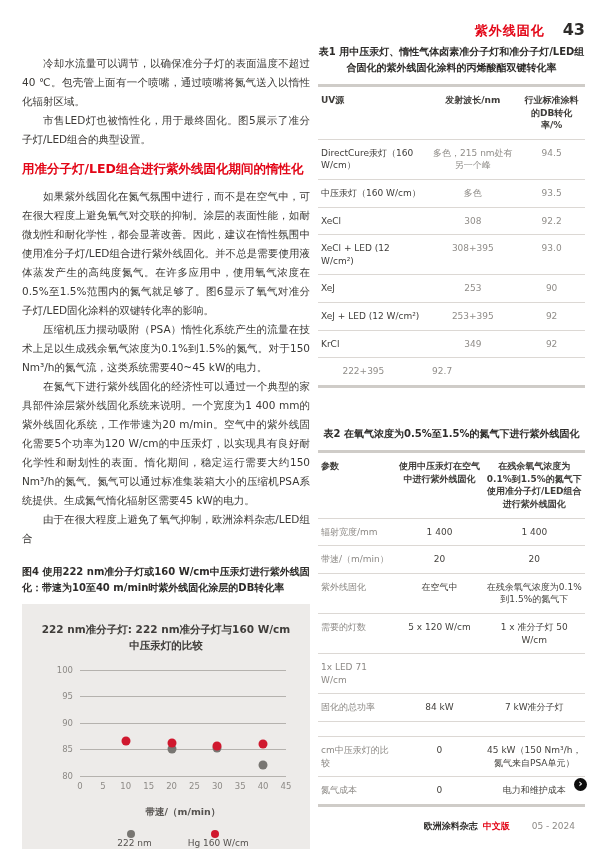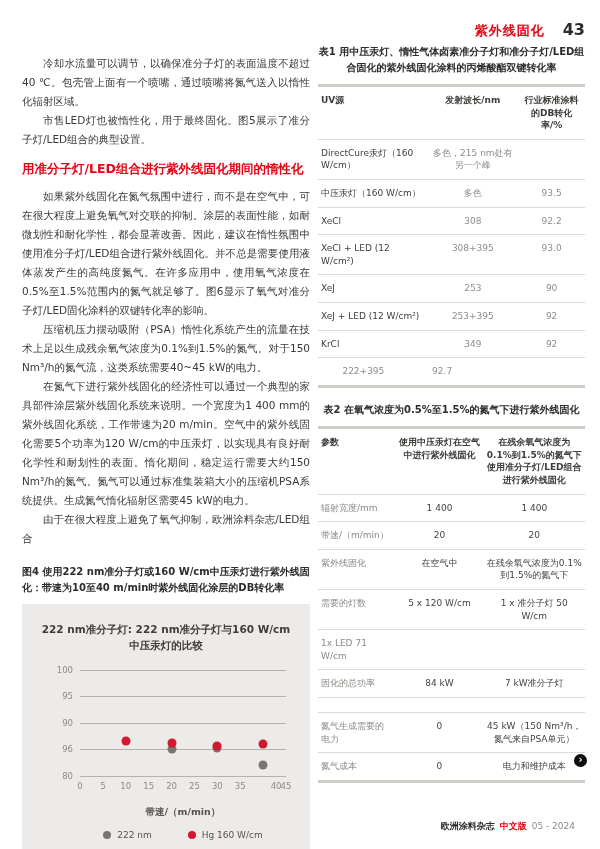--- a/index.html
+++ b/index.html
@@ -29,46 +29,46 @@
   .plotwrap { position:relative;text-decoration:underline; }
   .plot { position:relative; height:106px; margin-left:46px; margin-right:12px; }
   .grid { position:absolute; left:0; right:0; height:1px; background:#b5b2ae; }
   .ytick { position:absolute; right:calc(100% + 7px); font-size:8.5px; color:#8d8a86; transform:translateY(-50%); }
   .ylab { position:absolute; left:-40px; top:46px; transform:translate(-50%,-50%) rotate(-90deg); font-size:9px; font-weight:bold; color:#6f6c68; white-space:nowrap; }
   .pt { position:absolute; width:9px; height:9px; border-radius:50%; transform:translate(-50%,-50%); }
   .xticks { position:relative; height:12px; margin:5px 12px 0 46px; }
   .xtick { position:absolute; transform:translateX(-50%); font-size:8.5px; color:#8d8a86; }
   .xlabel { text-align:center; font-size:9.5px; font-weight:bold; color:#55524f; margin:13px 0 0 34px; }
   .legend { display:flex; justify-content:center; gap:36px; margin:11px 0 2px 34px; }
-  .litem { display:flex; align-items:center; font-size:9px; color:#55524f; }
+  .litem { display:flex; align-items:center; font-size:9px; color:#55524f;flex-direction:column; }
   .dot { width:8px; height:8px; border-radius:50%; display:inline-block; margin-right:6px; }
 
   
   .tcap { font-weight:bold; font-size:10px; line-height:1.55; color:#2e2c2a;text-align:center; }
   .tbl { border-top:3px solid #cfccc8; border-bottom:3px solid #cfccc8; margin-top:9px; }
   .trow { display:flex; border-top:1px solid #dcd8d4; }
   .trow.thead { border-top:none; }
   .tcell { padding:7px 3px; font-size:9px; line-height:1.4; }
   .th { font-weight:bold; color:#3f3d3a !important; }
   .t1 .c0 { width:41%; color:#3f3d3a; }
   .t1 .c1 { width:34%; text-align:center; color:#908d89; }
   .t1 .c2 { width:25%; text-align:center; color:#908d89; }
   .t2 .c0 { width:29%; color:#8d8a86; }
   .t2 .c1 { width:33%; text-align:center; color:#45433f; }
   .t2 .c2 { width:38%; text-align:center; color:#45433f; }
-  .t2wrap { position:relative; margin-top:14px; }
+  .t2wrap { position:relative; margin-top:38px; }
   .cont { position:absolute; right:-2px; bottom:16px; width:13px; height:13px; border-radius:50%;
           background:#0d0d0d; color:#fff; display:flex; align-items:center; justify-content:center;
           font-size:10px; line-height:1; font-weight:bold; }
 
   
   .ftr { position:absolute; bottom:16px; right:25px; font-size:9px; font-weight:bold; }
   .ftr .j { color:#2e2c2a; }
   .ftr .e { color:#e30617; margin-left:5px; }
-  .ftr .i { color:#8d8a86; margin-left:5px; font-weight:normal; }
+  .ftr .i { color:#8d8a86; margin-left:22px; font-weight:normal; }
 </style>
 </head>
 <body>
 
 <div class="page">
 
   <div class="hdr">
     <span class="sec">紫外线固化</span>
     <span class="pno">43</span>
   </div>
@@ -89,41 +89,41 @@
       <div class="plotwrap">
         <div class="ylab">DB转化率/%</div>
         <div class="plot">
             <div class="grid" style="top: 0%;"></div>
             <div class="ytick" style="top: 0%;">100</div>
             <div class="grid" style="top: 25%;"></div>
             <div class="ytick" style="top: 25%;">95</div>
             <div class="grid" style="top: 50%;"></div>
             <div class="ytick" style="top: 50%;">90</div>
             <div class="grid" style="top: 75%;"></div>
-            <div class="ytick" style="top: 75%;">96</div>
+            <div class="ytick" style="top: 75%;">85</div>
             <div class="grid" style="top: 100%;"></div>
             <div class="ytick" style="top: 100%;">80</div>
             <div class="pt" style="left: 44.4444%; top: 75%; background: rgb(120, 118, 114);"></div>
             <div class="pt" style="left: 66.6667%; top: 73.5%; background: rgb(120, 118, 114);"></div>
             <div class="pt" style="left: 88.8889%; top: 90%; background: rgb(120, 118, 114);"></div>
             <div class="pt" style="left: 22.2222%; top: 67.5%; background: rgb(208, 24, 46);"></div>
             <div class="pt" style="left: 44.4444%; top: 69%; background: rgb(208, 24, 46);"></div>
             <div class="pt" style="left: 66.6667%; top: 72.5%; background: rgb(208, 24, 46);"></div>
             <div class="pt" style="left: 88.8889%; top: 70%; background: rgb(208, 24, 46);"></div>
           </div>
         <div class="xticks">
             <span class="xtick" style="left: 0%;">0</span>
             <span class="xtick" style="left: 11.1111%;">5</span>
             <span class="xtick" style="left: 22.2222%;">10</span>
             <span class="xtick" style="left: 33.3333%;">15</span>
             <span class="xtick" style="left: 44.4444%;">20</span>
             <span class="xtick" style="left: 55.5556%;">25</span>
             <span class="xtick" style="left: 66.6667%;">30</span>
             <span class="xtick" style="left: 77.7778%;">35</span>
-            <span class="xtick" style="left: 88.8889%; margin-left: 13px;">40</span>
+            <span class="xtick" style="left: 88.8889%;">40</span>
             <span class="xtick" style="left: 100%;">45</span>
           </div>
       </div>
       <div class="xlabel">带速/（m/min）</div>
       <div class="legend">
           <div class="litem">
             <span class="dot" style="background: rgb(120, 118, 114);"></span>
             <span>222 nm</span>
           </div>
           <div class="litem">
@@ -138,20 +138,21 @@
     <div class="tcap">表1 用中压汞灯、惰性气体卤素准分子灯和准分子灯/LED组合固化的紫外线固化涂料的丙烯酸酯双键转化率</div>
     <div class="tbl t1">
         <div class="trow thead">
           <div class="tcell th c0">UV源</div>
           <div class="tcell th c1">发射波长/nm</div>
           <div class="tcell th c2">行业标准涂料的DB转化率/%</div>
         </div>
         <div class="trow">
           <div class="tcell c0">DirectCure汞灯（160 W/cm）</div>
           <div class="tcell c1">多色，215 nm处有另一个峰</div>
+          <div class="tcell c2">94.5</div>
         </div>
         <div class="trow">
           <div class="tcell c0">中压汞灯（160 W/cm）</div>
           <div class="tcell c1">多色</div>
           <div class="tcell c2">93.5</div>
         </div>
         <div class="trow">
           <div class="tcell c0">XeCl</div>
           <div class="tcell c1">308</div>
           <div class="tcell c2">92.2</div>
@@ -218,21 +219,21 @@
           <div class="trow">
             <div class="tcell c0">固化的总功率</div>
             <div class="tcell c1">84 kW</div>
             <div class="tcell c2">7 kW准分子灯</div>
           </div>
           <div class="trow">
             <div class="tcell c1"></div>
             <div class="tcell c2"></div>
           </div>
           <div class="trow">
-            <div class="tcell c0">氮气生成需要的电力</div>
+            <div class="tcell c0">cm中压汞灯的比较</div>
             <div class="tcell c1">0</div>
             <div class="tcell c2">45 kW（150 Nm³/h，氮气来自PSA单元）</div>
           </div>
           <div class="trow">
             <div class="tcell c0">氮气成本</div>
             <div class="tcell c1">0</div>
             <div class="tcell c2">电力和维护成本</div>
           </div>
         </div>
       <div class="cont">›</div>

